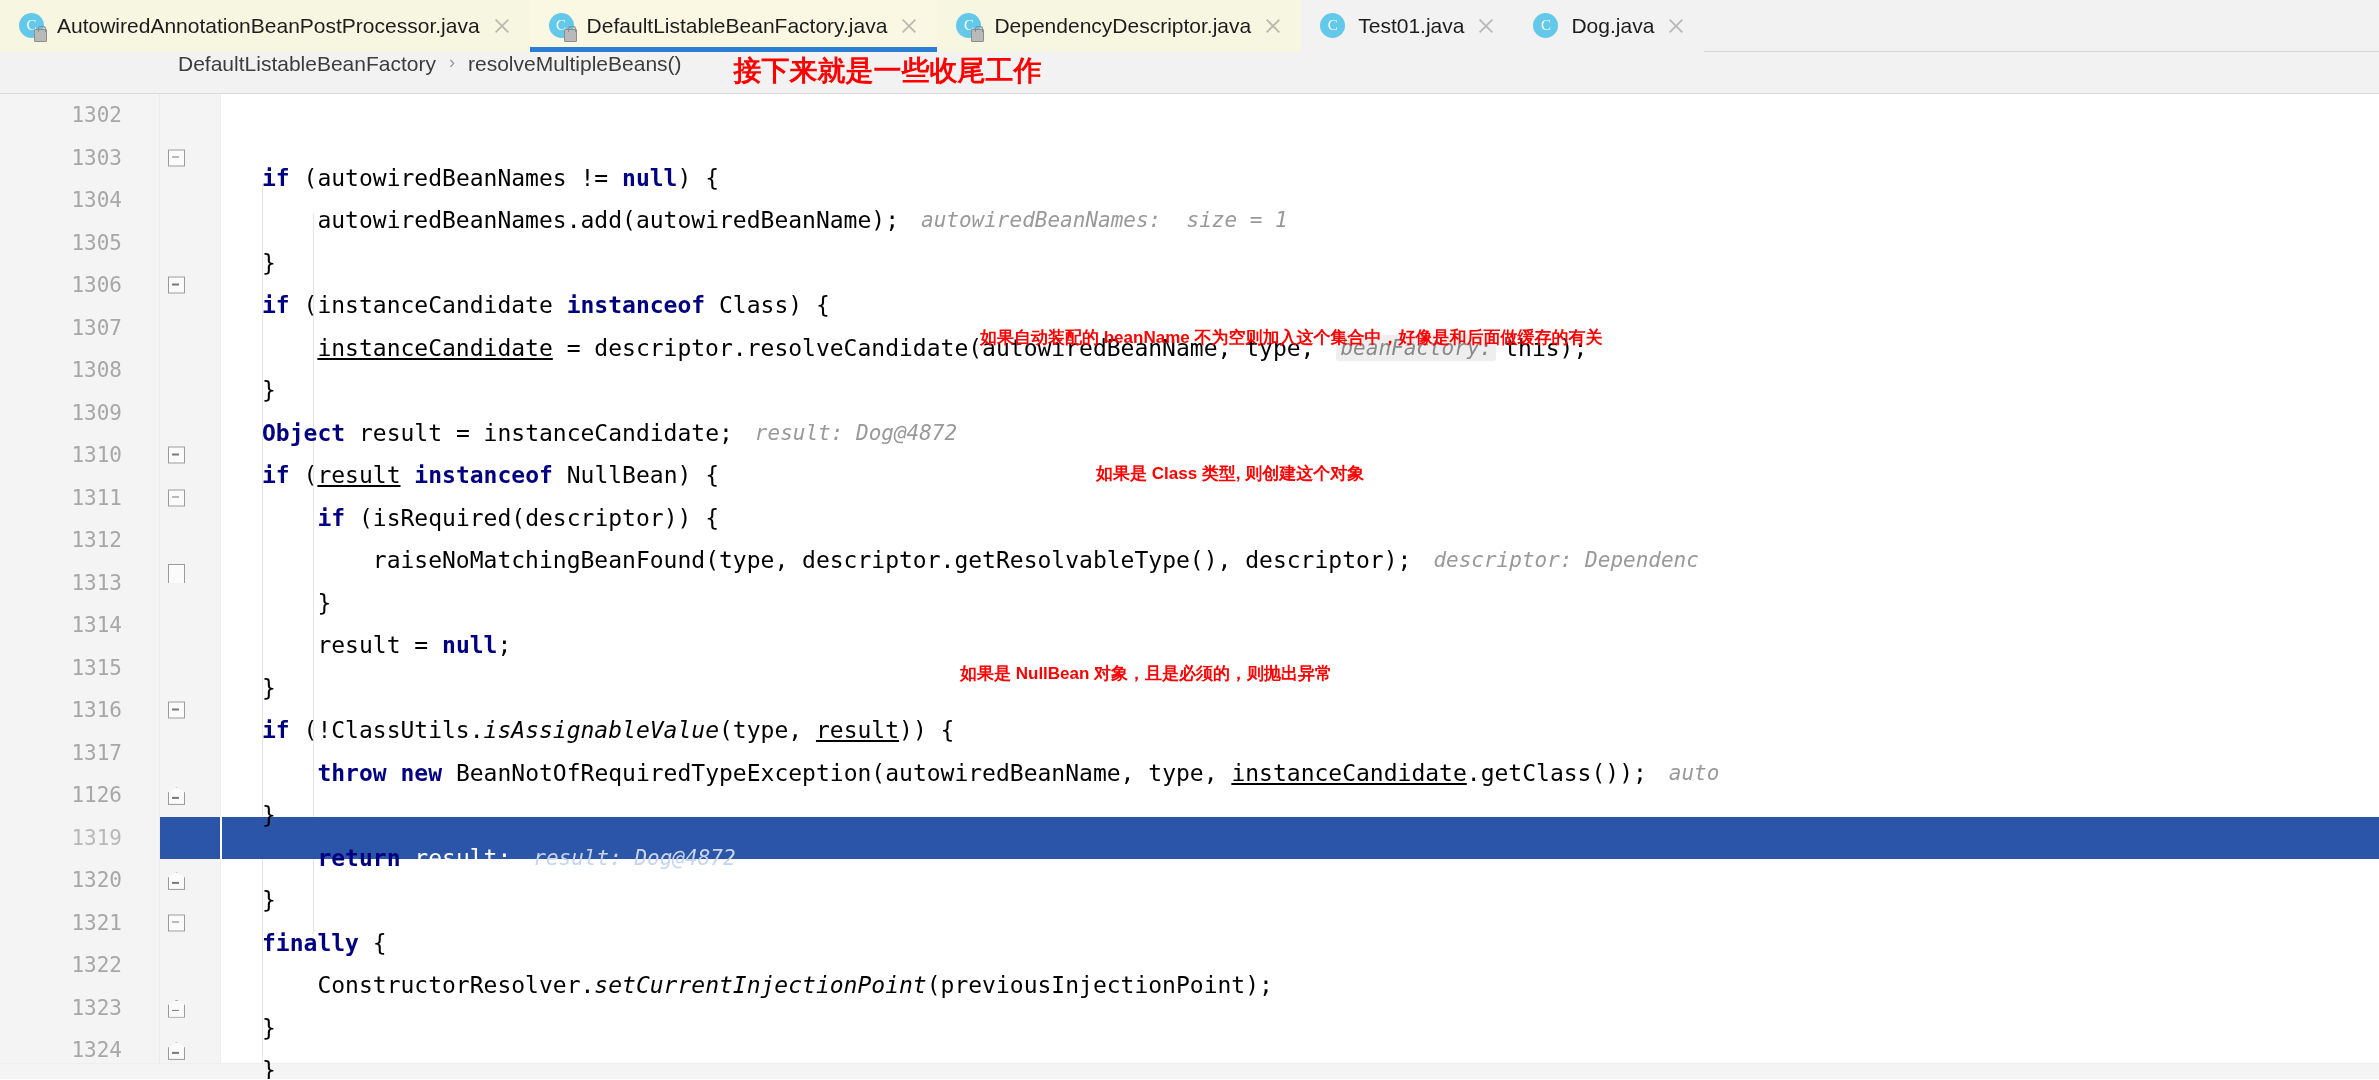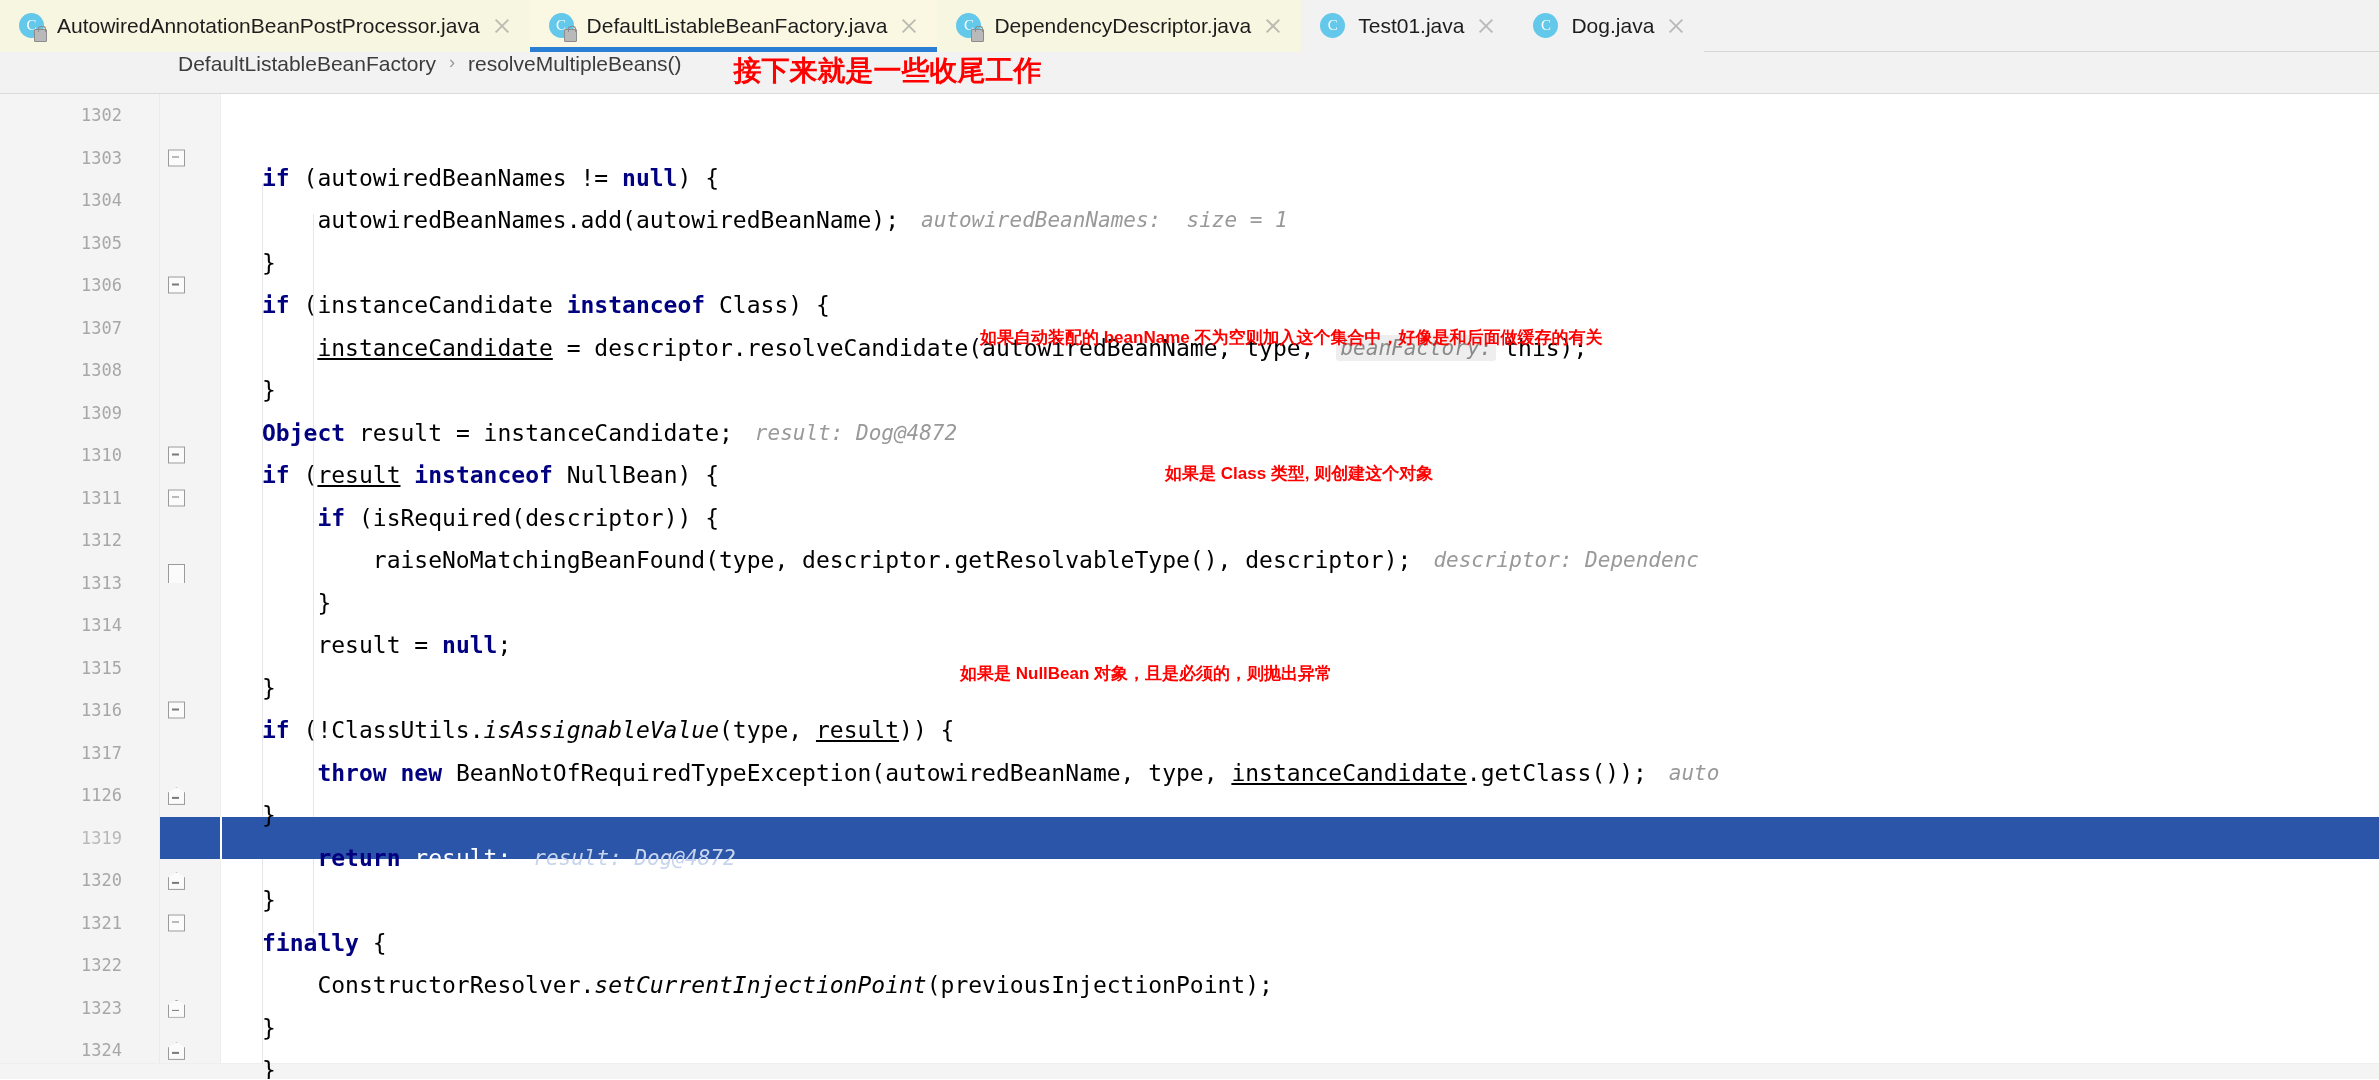--- a/index.html
+++ b/index.html
@@ -164,21 +164,21 @@
     left: 60px; top: 0; bottom: 0;
     width: 2px;
     background: #ffffff;
   }
   .lnum {
     width: 140px;
     text-align: right;
     padding-right: 18px;
     color: #a7a7a7;
     font-family: "DejaVu Sans Mono", monospace;
-    font-size: 17px;
+    font-size: 21px;
     flex: none;
     z-index: 2;
   }
   .foldcell {
     width: 80px;
     flex: none;
     position: relative;
     z-index: 2;
   }
   .fold-mark {
@@ -363,17 +363,17 @@
       <div class="line"><div class="lnum">1126</div><div class="foldcell"><div class="fold-mark roof"></div></div><div class="codecell"><span>}</span></div></div>
       <div class="line sel"><div class="selbar"><div class="divider"></div></div><div class="lnum">1319</div><div class="foldcell"></div><div class="codecell"><span>    </span><span class="kw">return</span><span> </span><span class="und">result</span><span>;</span><span class="hint">result: Dog@4872</span></div></div>
       <div class="line"><div class="lnum">1320</div><div class="foldcell"><div class="fold-mark roof"></div></div><div class="codecell"><span>}</span></div></div>
       <div class="line"><div class="lnum">1321</div><div class="foldcell"><div class="fold-mark minus"></div></div><div class="codecell"><span class="kw">finally</span><span> {</span></div></div>
       <div class="line"><div class="lnum">1322</div><div class="foldcell"></div><div class="codecell"><span>    </span><span>ConstructorResolver</span><span>.</span><span class="call">setCurrentInjectionPoint</span><span>(</span><span>previousInjectionPoint</span><span>);</span></div></div>
       <div class="line"><div class="lnum">1323</div><div class="foldcell"><div class="fold-mark roof"></div></div><div class="codecell"><span>}</span></div></div>
       <div class="line"><div class="lnum">1324</div><div class="foldcell"><div class="fold-mark roof"></div></div><div class="codecell"><span>}</span></div></div>
     </div>
   <div id="notes-layer">
       <div class="note" style="left: 980px; top: 232px;">如果自动装配的 beanName 不为空则加入这个集合中，好像是和后面做缓存的有关</div>
-      <div class="note" style="left: 1165px; top: 368px;">如果是 Class 类型, 则创建这个对象</div>
+      <div class="note" style="left: 1096px; top: 368px;">如果是 Class 类型, 则创建这个对象</div>
       <div class="note" style="left: 960px; top: 568px;">如果是 NullBean 对象，且是必须的，则抛出异常</div>
     </div>
   <div id="bottom-strip"></div>
 </div>
 
 </body></html>

